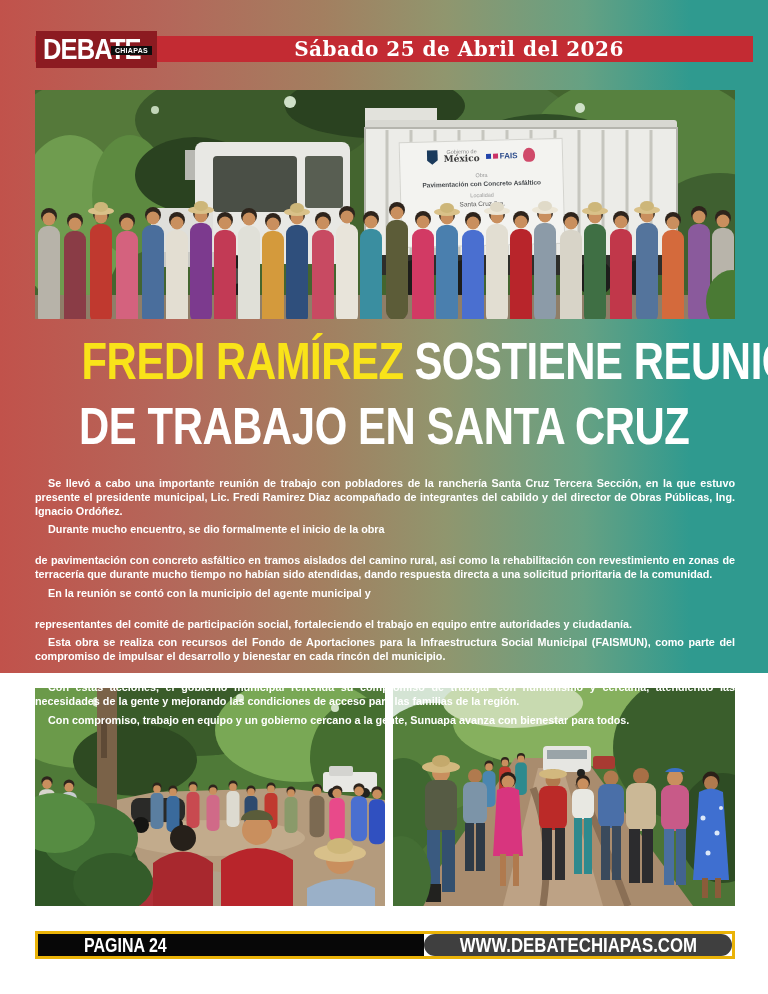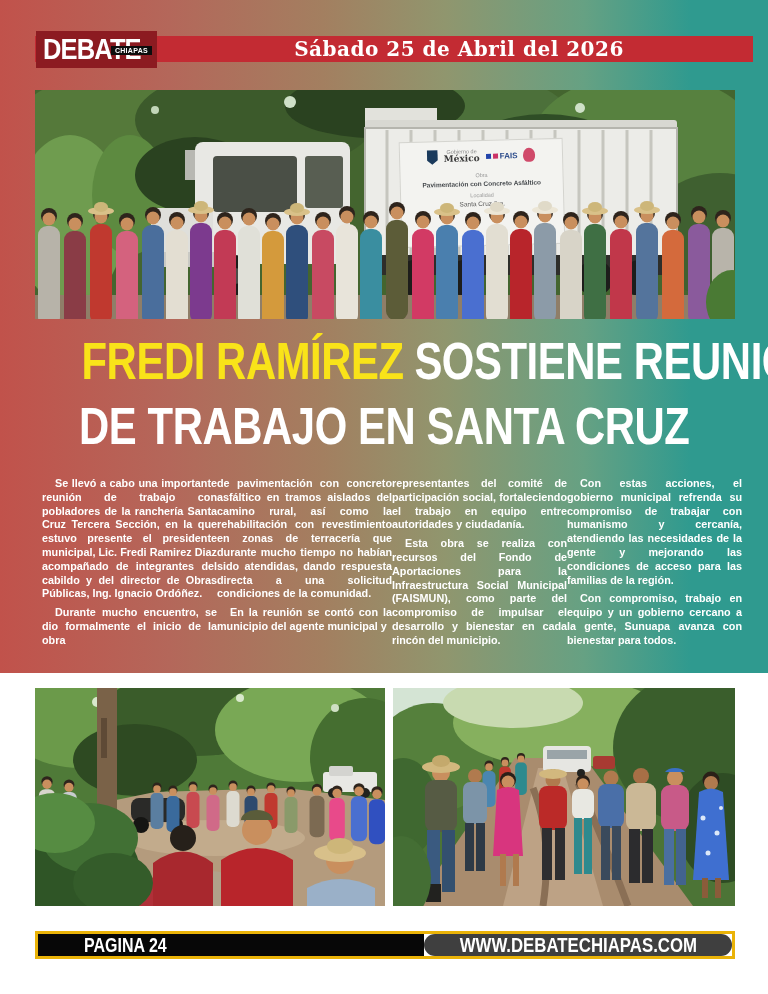--- a/index.html
+++ b/index.html
@@ -44,21 +44,21 @@
   .b-value2{font-weight:normal;color:#5a5a5a;}
 
   
   .headline{position:absolute;left:0;top:329px;width:768px;text-align:center;z-index:2;}
   .hl-line{line-height:65px;font-weight:bold;font-size:51px;letter-spacing:-.5px;color:#fff;white-space:nowrap;}
   .hl-inner{display:inline-block;transform:scaleX(.82);transform-origin:center;}
   .hl-yellow{color:#f9e319;}
   .hl-rest{margin-left:13px;}
 
   
-  .columns{position:absolute;left:42px;top:477px;width:700px;height:186px;display:flex;z-index:2;}
+  .columns{position:absolute;left:35px;top:477px;width:700px;height:186px;display:flex;gap:12px;z-index:2;flex-direction:column;}
   .col{flex:1;color:#fff;font-size:10.8px;font-weight:bold;line-height:13.8px;text-align:justify;}
   .col p{margin:0 0 5px 0;}
   .col p.indent{text-indent:13px;}
 
   
   .footer{position:absolute;left:35px;top:931px;width:700px;height:28px;display:flex;z-index:2;
     border:3px solid #eab308;box-sizing:border-box;}
   .footer-left{width:386px;background:#070707;display:flex;align-items:center;}
   .footer-right{flex:1;background:#3f3f3f;display:flex;align-items:center;justify-content:center;border-radius:11px;}
   .footer-text{color:#fff;font-weight:bold;font-size:20px;letter-spacing:0;white-space:nowrap;
@@ -218,21 +218,21 @@
     </span></div>
     <div class="hl-line"><span class="hl-inner">DE TRABAJO EN SANTA CRUZ</span></div>
   </div>
 
   <div class="columns">
     <div class="col">
       <p class="indent">Se llevó a cabo una importante reunión de trabajo con pobladores de la ranchería Santa Cruz Tercera Sección, en la que estuvo presente el presidente municipal, Lic. Fredi Ramirez Diaz acompañado de integrantes del cabildo y del director de Obras Públicas, Ing. Ignacio Ordóñez.</p>
       <p class="indent">Durante mucho encuentro, se dio formalmente el inicio de la obra</p>
     </div>
     <div class="col">
-      <p>de pavimentación con concreto asfáltico en tramos aislados del camino rural, así como la rehabilitación con revestimiento en zonas de terracería que durante mucho tiempo no habían sido atendidas, dando respuesta directa a una solicitud condiciones de la comunidad.</p>
+      <p>de pavimentación con concreto asfáltico en tramos aislados del camino rural, así como la rehabilitación con revestimiento en zonas de terracería que durante mucho tiempo no habían sido atendidas, dando respuesta directa a una solicitud prioritaria de la comunidad.</p>
       <p class="indent">En la reunión se contó con la municipio del agente municipal y</p>
     </div>
     <div class="col">
       <p>representantes del comité de participación social, fortaleciendo el trabajo en equipo entre autoridades y ciudadanía.</p>
       <p class="indent">Esta obra se realiza con recursos del Fondo de Aportaciones para la Infraestructura Social Municipal (FAISMUN), como parte del compromiso de impulsar el desarrollo y bienestar en cada rincón del municipio.</p>
     </div>
     <div class="col">
       <p class="indent">Con estas acciones, el gobierno municipal refrenda su compromiso de trabajar con humanismo y cercanía, atendiendo las necesidades de la gente y mejorando las condiciones de acceso para las familias de la región.</p>
       <p class="indent">Con compromiso, trabajo en equipo y un gobierno cercano a la gente, Sunuapa avanza con bienestar para todos.</p>
     </div>

